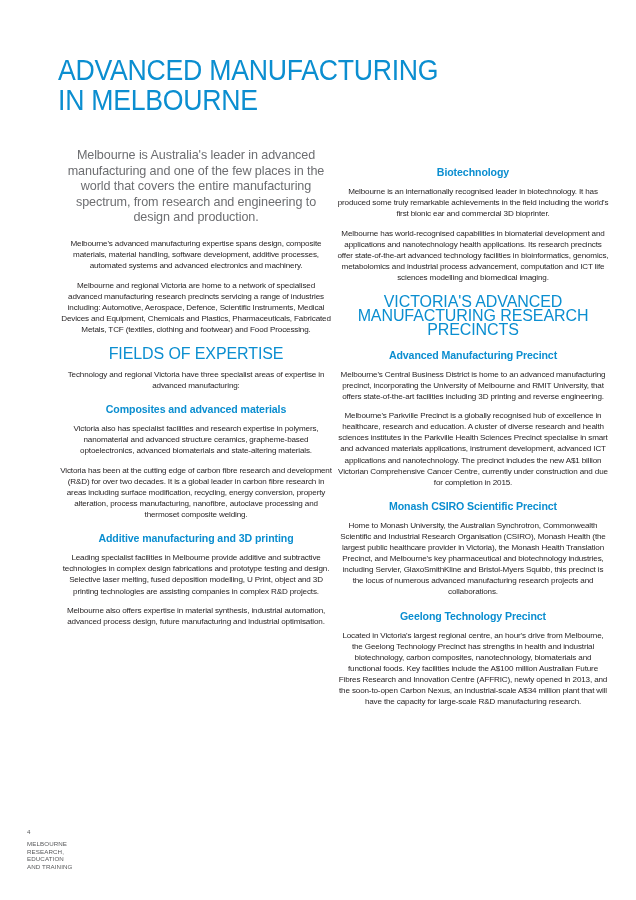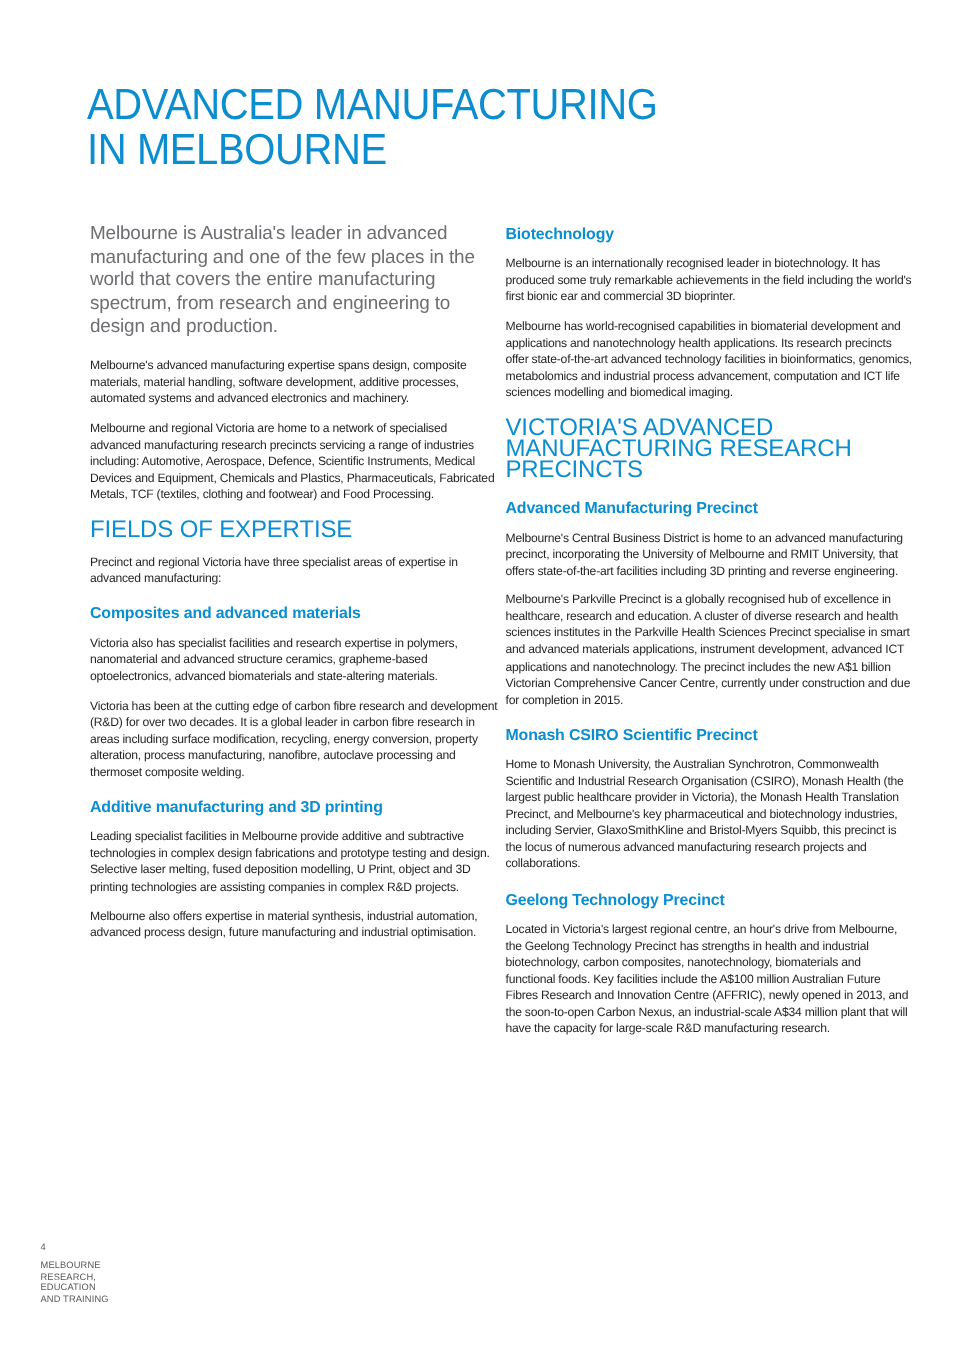--- a/index.html
+++ b/index.html
@@ -27,23 +27,24 @@
       letter-spacing: -0.3px;
       color: #0b8ed0;
       transform: scaleX(0.92);
       transform-origin: left top;
       white-space: nowrap;
     }
     .col {
       position: absolute;
       top: 148px;
       width: 272px;
+      text-align: center;
     }
     .col-left { left: 60px; }
-    .col-right { left: 337px; width: 272px; }
+    .col-right { left: 337px; width: 272px; margin-top: 16px; }
 
     .intro {
       font-size: 12.6px;
       line-height: 15.6px;
       color: #6d6e71;
       margin: 0 0 12px 0;
       letter-spacing: -0.1px;
     }
     p.body {
       font-size: 8.1px;
@@ -89,21 +90,21 @@
   <span>ADVANCED MANUFACTURING</span><br>
   <span>IN MELBOURNE</span>
 </h1>
 
 <div class="col col-left">
   <p class="intro">Melbourne is Australia's leader in advanced manufacturing and one of the few places in the world that covers the entire manufacturing spectrum, from research and engineering to design and production.</p>
   <p class="body">Melbourne's advanced manufacturing expertise spans design, composite materials, material handling, software development, additive processes, automated systems and advanced electronics and machinery.</p>
   <p class="body">Melbourne and regional Victoria are home to a network of specialised advanced manufacturing research precincts servicing a range of industries including: Automotive, Aerospace, Defence, Scientific Instruments, Medical Devices and Equipment, Chemicals and Plastics, Pharmaceuticals, Fabricated Metals, TCF (textiles, clothing and footwear) and Food Processing.</p>
 
   <h2 class="h-caps">FIELDS OF EXPERTISE</h2>
-  <p class="body">Precinct and regional Victoria have three specialist areas of expertise in advanced manufacturing:</p>
+  <p class="body">Technology and regional Victoria have three specialist areas of expertise in advanced manufacturing:</p>
 
   <h3 class="h-sub">Composites and advanced materials</h3>
   <p class="body">Victoria also has specialist facilities and research expertise in polymers, nanomaterial and advanced structure ceramics, grapheme-based optoelectronics, advanced biomaterials and state-altering materials.</p>
   <p class="body">Victoria has been at the cutting edge of carbon fibre research and development (R&amp;D) for over two decades. It is a global leader in carbon fibre research in areas including surface modification, recycling, energy conversion, property alteration, process manufacturing, nanofibre, autoclave processing and thermoset composite welding.</p>
 
   <h3 class="h-sub">Additive manufacturing and 3D printing</h3>
   <p class="body">Leading specialist facilities in Melbourne provide additive and subtractive technologies in complex design fabrications and prototype testing and design. Selective laser melting, fused deposition modelling, U Print, object and 3D printing technologies are assisting companies in complex R&amp;D projects.</p>
   <p class="body">Melbourne also offers expertise in material synthesis, industrial automation, advanced process design, future manufacturing and industrial optimisation.</p>
 </div>
 

